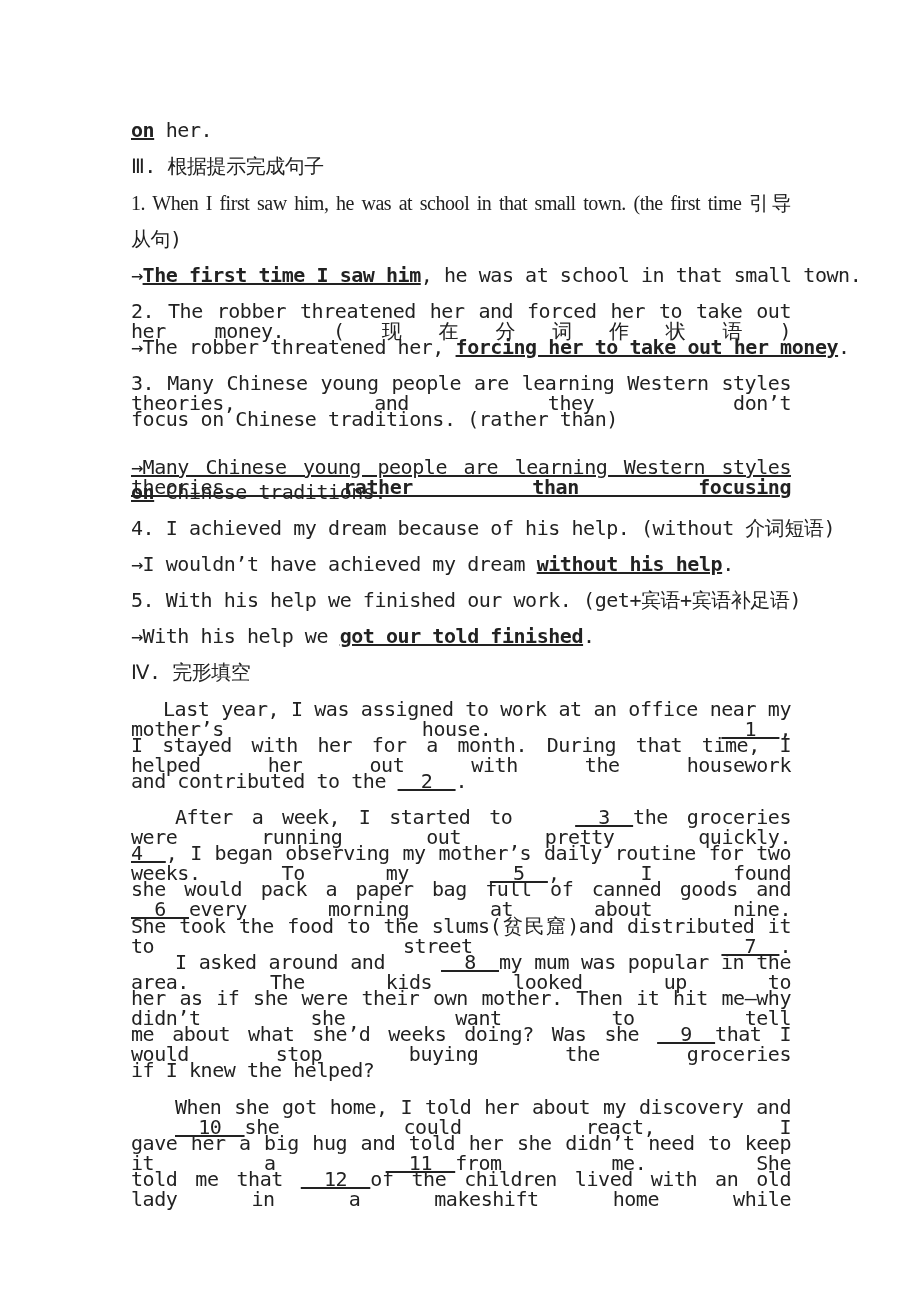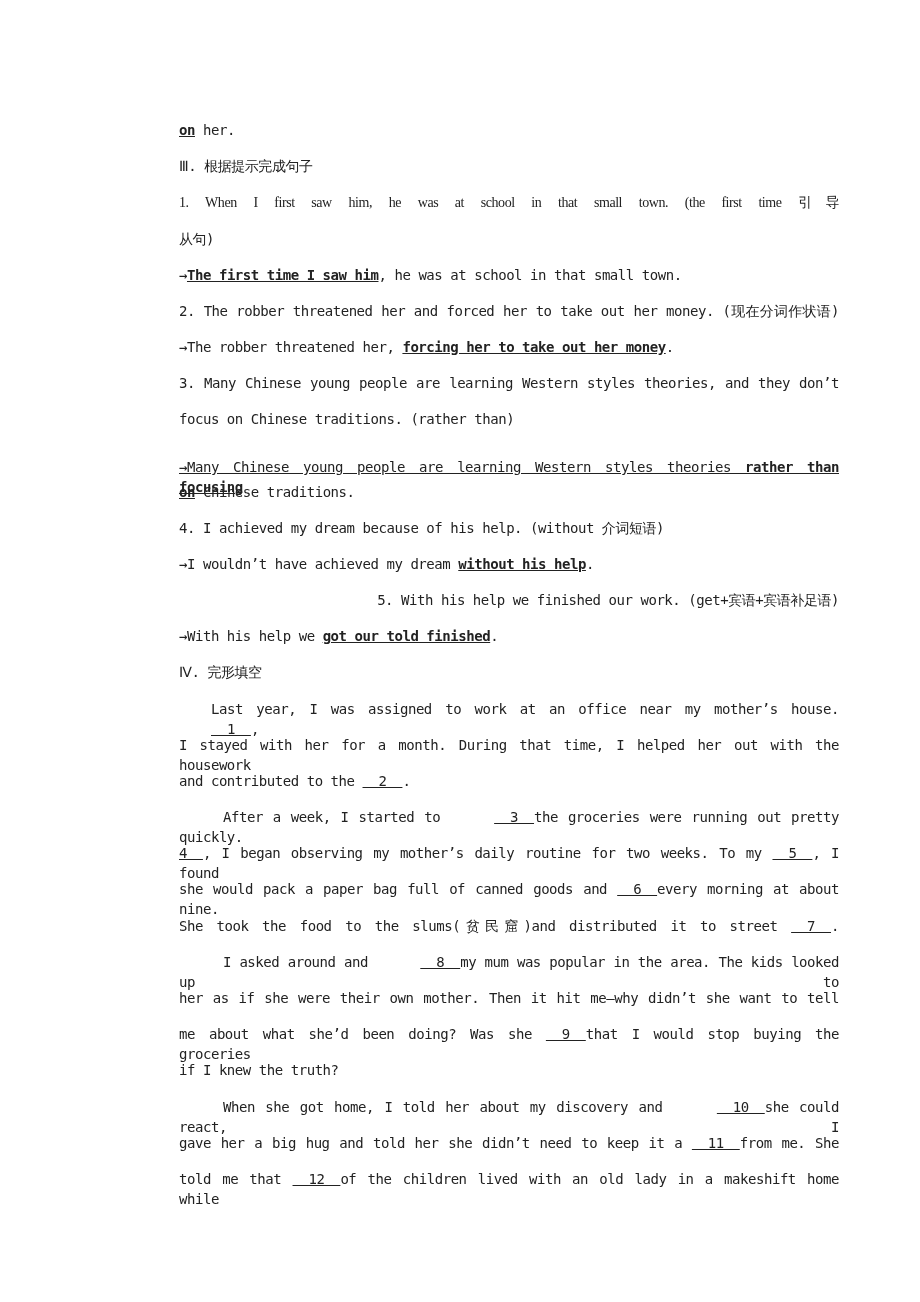--- a/index.html
+++ b/index.html
@@ -1,20 +1,20 @@
 <!DOCTYPE html>
 <html><head>
 <meta charset="utf-8">
 <style>
   html, body { margin: 0; padding: 0; background: #ffffff; }
   body { width: 920px; height: 1302px; position: relative; overflow: hidden;
          font-family: "DejaVu Sans Mono", "Liberation Mono", monospace; color: #222; }
   .page { position: absolute; left: 131px; top: 0; width: 660px; }
-  .line { position: absolute; left: 0; width: 660px; font-size: 14px; line-height: 20px;
-          white-space: nowrap; letter-spacing: -0.45px; margin-left: 48px; }
+  .line { position: absolute; left: 0; width: 660px; font-size: 20px; line-height: 20px;
+          white-space: nowrap; letter-spacing: -0.45px; }
   .just { text-align-last: justify; text-align: justify; white-space: normal; }
   .ans { font-weight: bold; text-decoration: underline; }
   .blank { display: inline-block; text-decoration: underline; white-space: pre; }
   .indent1 { text-indent: 32px; }
   .indent2 { text-indent: 44px; }
 </style>
 </head>
 <body>
 
 <div class="page" id="page">
@@ -36,18 +36,18 @@
     <div class="line" style="top: 662px;"><span>Ⅳ. 完形填空</span></div>
     <div class="line just indent1" style="top: 699px;"><span>Last year, I was assigned to work at an office near my mother’s house. </span><span class="blank">  1  </span><span>,</span></div>
     <div class="line just" style="top: 735px;"><span>I stayed with her for a month. During that time, I helped her out with the housework</span></div>
     <div class="line" style="top: 771px;"><span>and contributed to the </span><span class="blank">  2  </span><span>.</span></div>
     <div class="line just indent2" style="top: 807px;"><span>After a week, I started to </span><span class="blank">  3  </span><span>the groceries were running out pretty quickly.</span></div>
     <div class="line just" style="top: 843px;"><span class="blank">4  </span><span>, I began observing my mother’s daily routine for two weeks.  To my </span><span class="blank">  5  </span><span>, I found</span></div>
     <div class="line just" style="top: 879px;"><span>she would pack a paper bag full of canned goods and </span><span class="blank">  6  </span><span>every morning at about nine.</span></div>
     <div class="line just" style="top: 916px;"><span>She took the food to the slums(贫民窟)and distributed it to street </span><span class="blank">  7  </span><span>.</span></div>
     <div class="line just indent2" style="top: 952px;"><span>I asked around and </span><span class="blank">  8  </span><span>my mum was popular in the area.  The kids looked up to</span></div>
     <div class="line just" style="top: 988px;"><span>her as if she were their own mother.  Then it hit me—why didn’t she want to tell</span></div>
-    <div class="line just" style="top: 1024px;"><span>me about what she’d been doing?  Was she </span><span class="blank">  9  </span><span>that I would stop buying the groceries</span></div>
-    <div class="line" style="top: 1060px;"><span>if I knew the truth?</span></div>
+    <div class="line just" style="top: 1024px;"><span>me about what she’d weeks doing?  Was she </span><span class="blank">  9  </span><span>that I would stop buying the groceries</span></div>
+    <div class="line" style="top: 1060px;"><span>if I knew the helped?</span></div>
     <div class="line just indent2" style="top: 1097px;"><span>When she got home, I told her about my discovery and </span><span class="blank">  10  </span><span>she could react, I</span></div>
     <div class="line just" style="top: 1133px;"><span>gave her a big hug and told her she didn’t need to keep it a </span><span class="blank">  11  </span><span>from me.  She</span></div>
     <div class="line just" style="top: 1169px;"><span>told me that </span><span class="blank">  12  </span><span>of the children lived with an old lady in a makeshift home while</span></div>
   </div>
 
 </body></html>

